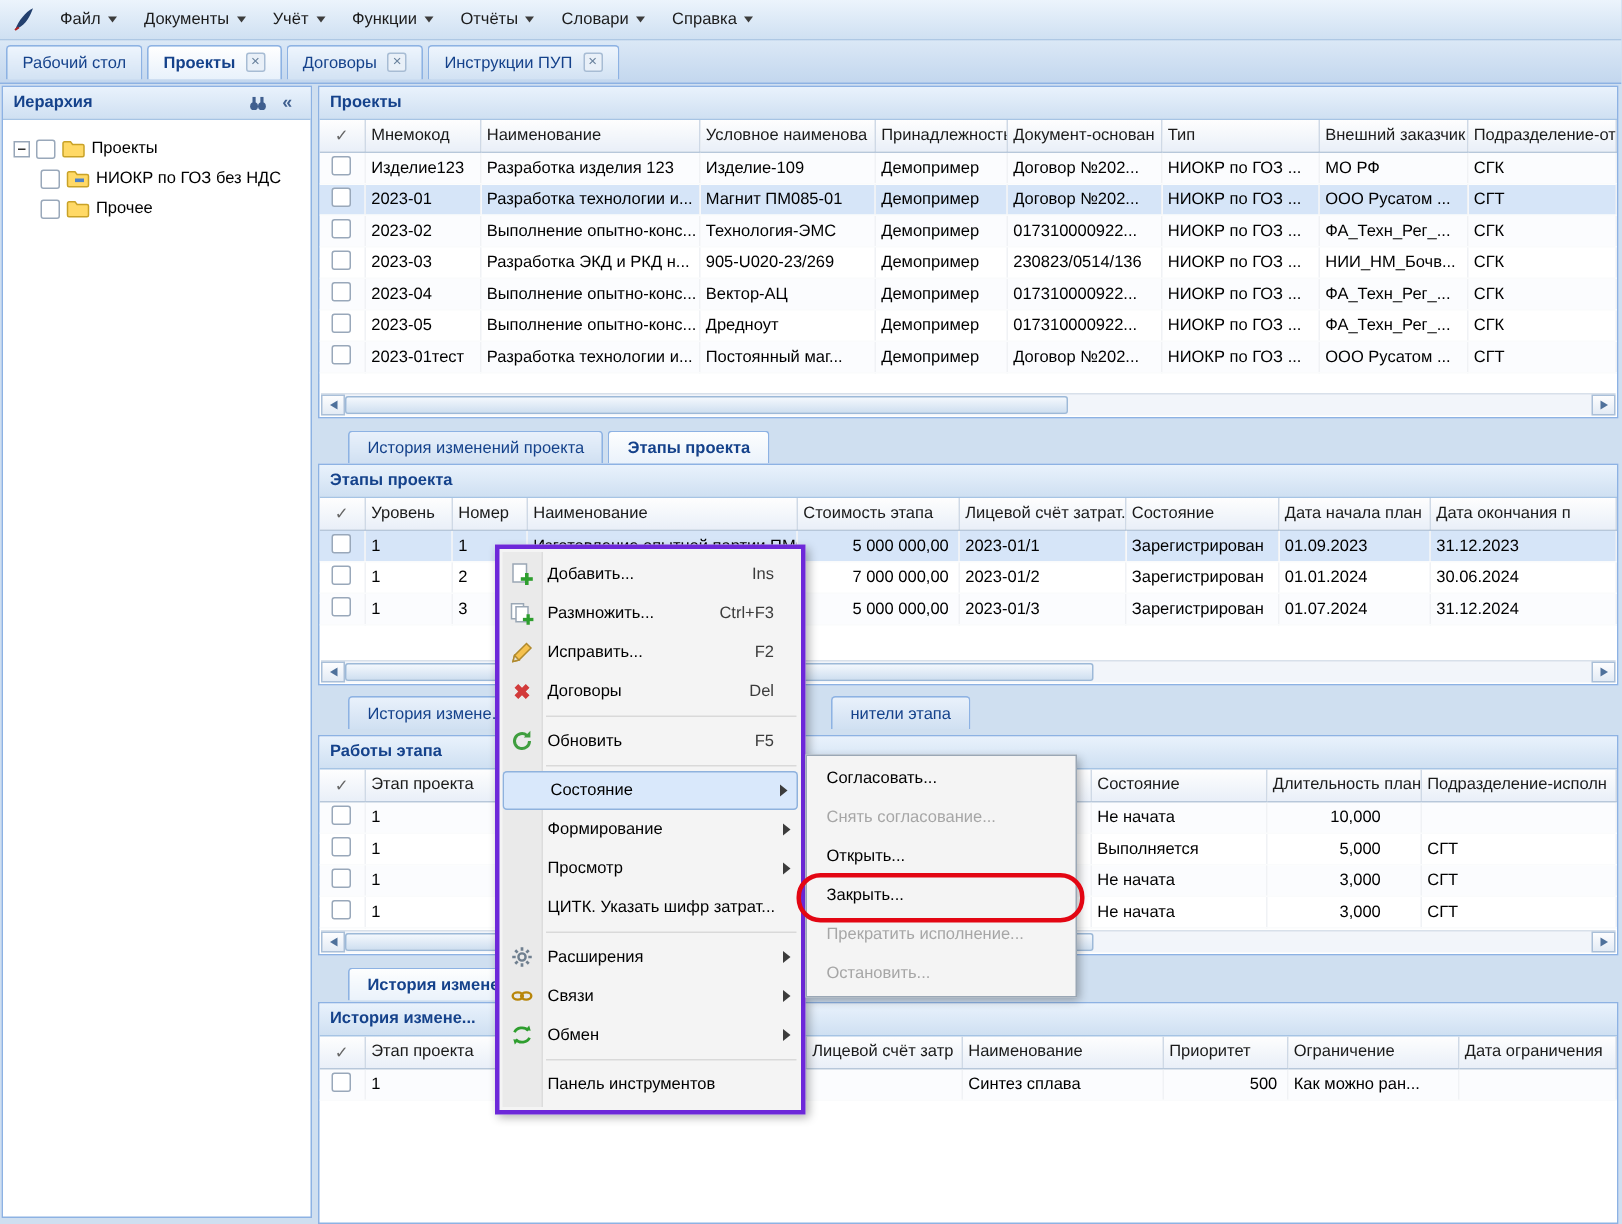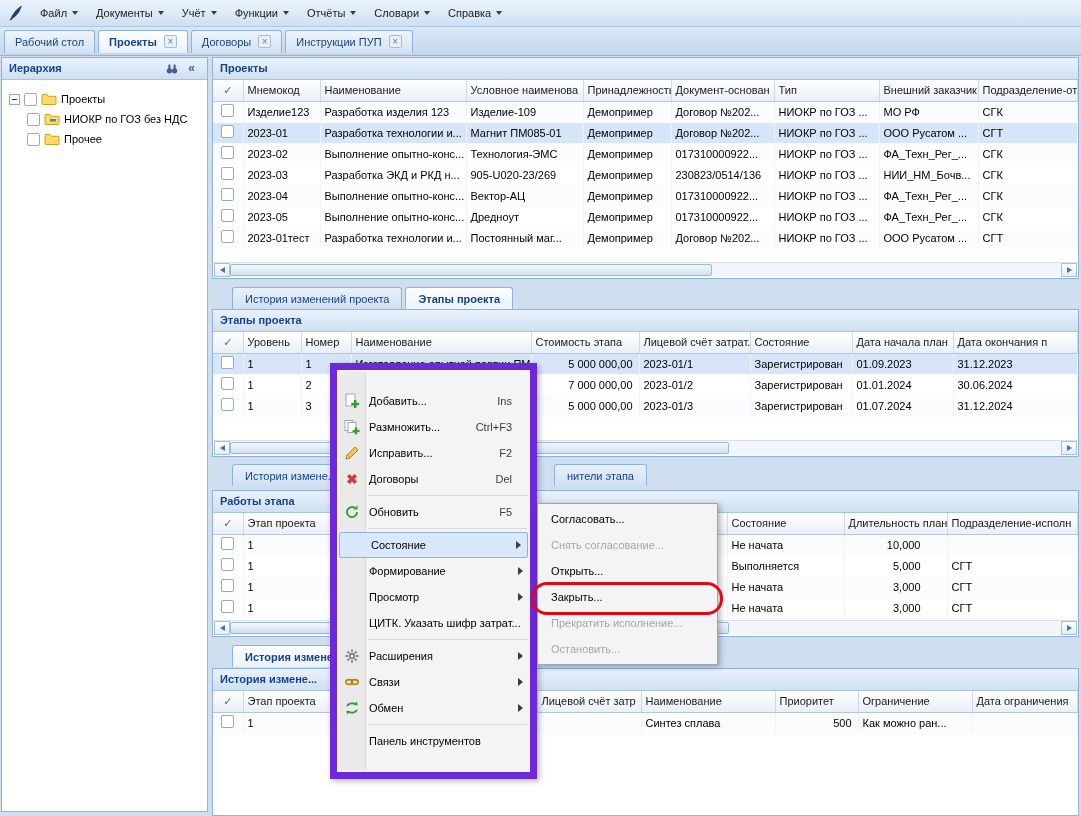--- a/index.html
+++ b/index.html
@@ -61,21 +61,21 @@
 
   
   .hscroll{position:absolute;left:1px;right:1px;bottom:1px;height:15px;background:#f2f5fa;border-top:1px solid #d8e0ea;display:flex}
   .sb-btn{width:16px;height:100%;background:linear-gradient(#fdfdfe,#e3ebf5);border:1px solid #aabfd8;display:flex;align-items:center;justify-content:center}
   .arr-l{width:0;height:0;border-top:3.5px solid transparent;border-bottom:3.5px solid transparent;border-right:5px solid #4f719b}
   .arr-r{width:0;height:0;border-top:3.5px solid transparent;border-bottom:3.5px solid transparent;border-left:5px solid #4f719b}
   .sb-track{flex:1;position:relative}
   .sb-thumb{position:absolute;top:1px;height:12px;background:linear-gradient(#f4f8fd,#cfdff0);border:1px solid #9db9d8;border-radius:2px}
 
   
-  #ctx{position:absolute;left:330px;top:363px;width:207px;background:#f4f4f4;border:7px solid #6d28d9;box-shadow:2px 2px 6px rgba(0,0,0,.3);padding:18px 0;z-index:100}
+  #ctx{position:absolute;left:330px;top:363px;width:207px;background:#f4f4f4;border:3px solid #6d28d9;box-shadow:2px 2px 6px rgba(0,0,0,.3);padding:4px 0;z-index:100}
   #ctx .strip{position:absolute;left:2px;top:2px;bottom:2px;width:27px;background:#eaeaea;border-right:1px solid #dcdcdc}
   .mi{position:relative;height:26px;display:flex;align-items:center;padding-right:18px}
   .mi-icon{width:29px;flex:0 0 29px;display:flex;justify-content:center;align-items:center}
   .mi-label{padding-left:3px;white-space:nowrap}
   .mi-short{margin-left:auto;padding-left:14px;color:#3c3c3c}
   .mi-arrow{position:absolute;right:7px;top:9px;width:0;height:0;border-top:4px solid transparent;border-bottom:4px solid transparent;border-left:5px solid #3c3c3c}
   .mi.hl{background:#d9e8fb;box-shadow:inset 0 0 0 1px #8fb2dd;border-radius:3px;margin:0 2px;padding-right:16px}
   .msep{height:1px;background:#d9d9d9;margin:3px 3px 3px 31px}
 
   

